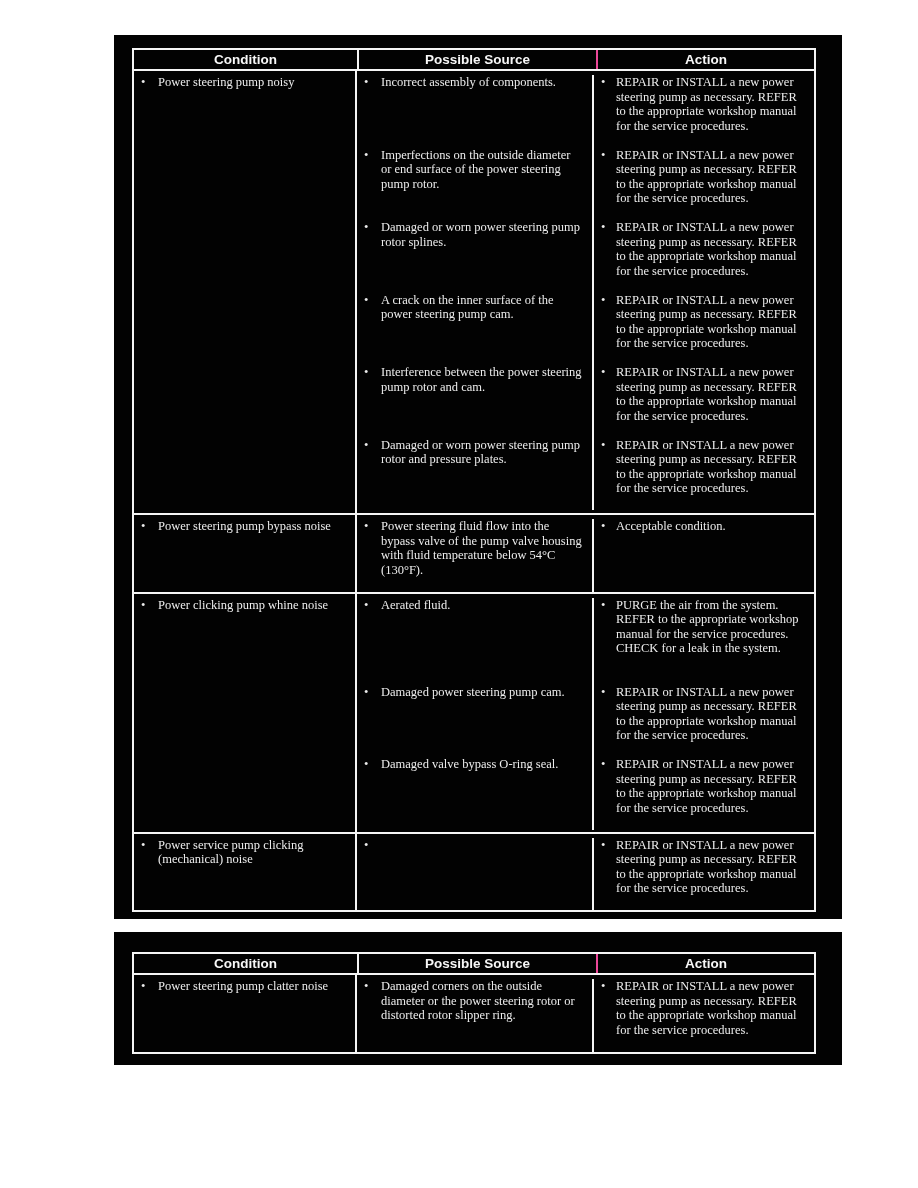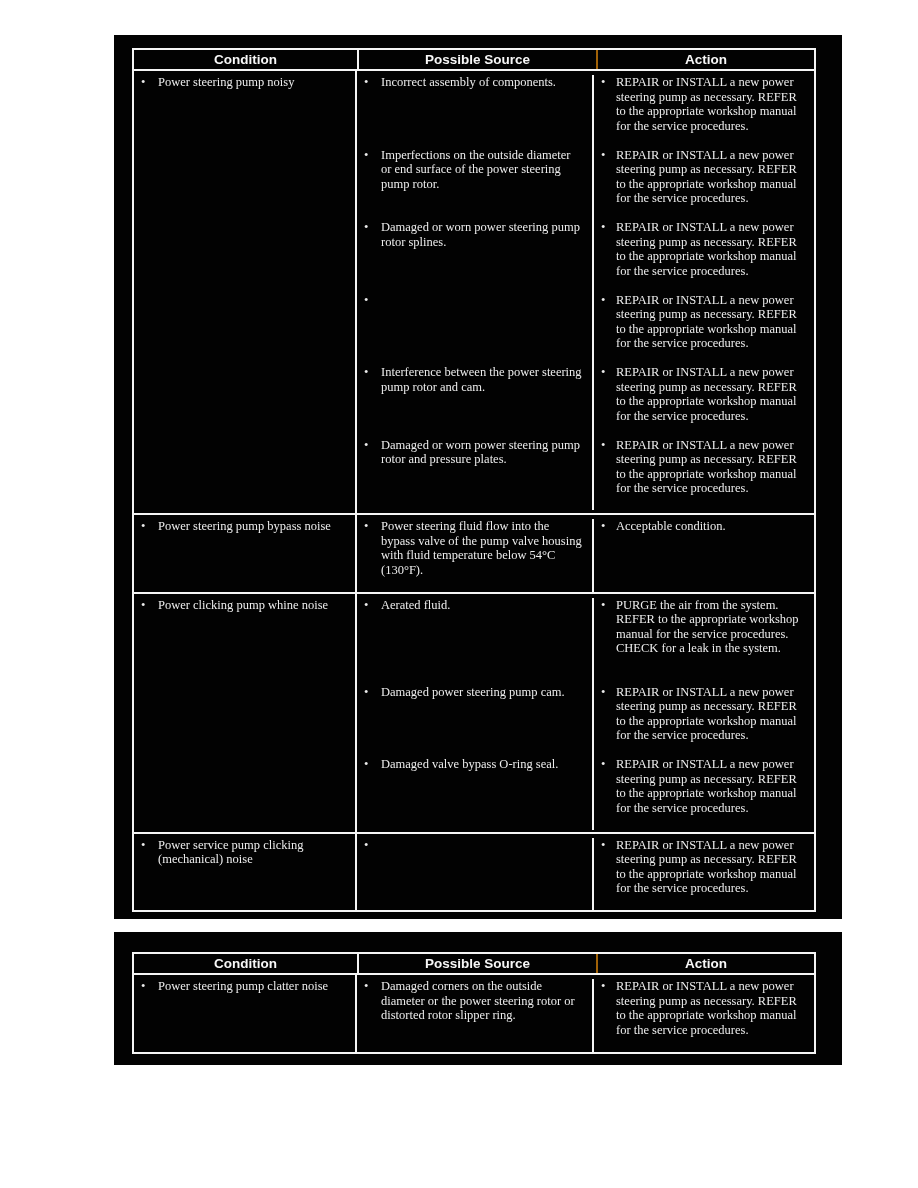--- a/index.html
+++ b/index.html
@@ -44,21 +44,21 @@
     font-family: "Liberation Sans", sans-serif;
     font-weight: bold;
     font-size: 13.5px;
     line-height: 19px;
     text-align: center;
     color: #f7f7f7;
     height: 19px;
     overflow: hidden;
   }
   .hdr-cond { width: 223px; border-right: 2px solid #f5f5f5; }
-  .hdr-src  { width: 237px; border-right: 2px solid #a16207; }
+  .hdr-src  { width: 237px; border-right: 2px solid #ec4899; }
   .hdr-act  { flex: 1; }
 
   .row {
     display: flex;
     border-bottom: 2px solid #f5f5f5;
   }
   .row:last-child { border-bottom: none; }
 
   .cond-cell {
     width: 223px;
@@ -173,20 +173,21 @@
                 <span class="bullet b-narrow">•</span>
                 <span class="txt">REPAIR or INSTALL a new power steering pump as necessary. REFER to the appropriate workshop manual for the service procedures.</span>
               </div>
             </div>
           </div>
 
           <div class="pair mh72">
             <div class="src-cell">
               <div class="bullet-line">
                 <span class="bullet b-wide">•</span>
+                <span class="txt">A crack on the inner surface of the power steering pump cam.</span>
               </div>
             </div>
             <div class="act-cell">
               <div class="bullet-line">
                 <span class="bullet b-narrow">•</span>
                 <span class="txt">REPAIR or INSTALL a new power steering pump as necessary. REFER to the appropriate workshop manual for the service procedures.</span>
               </div>
             </div>
           </div>
 

